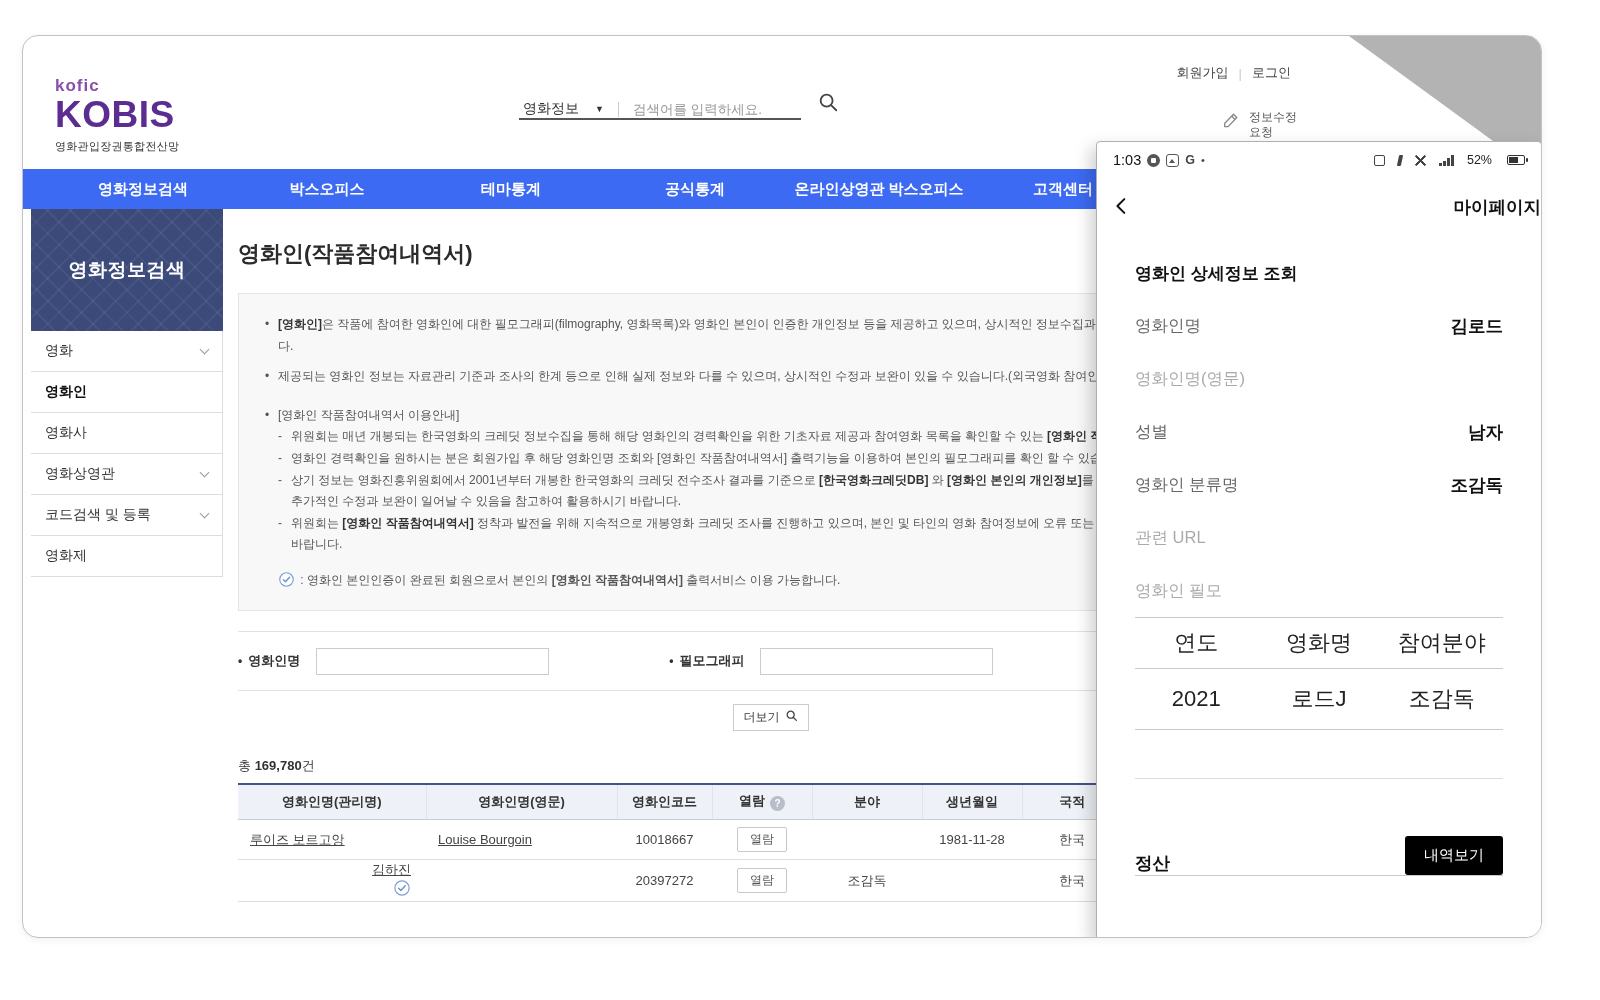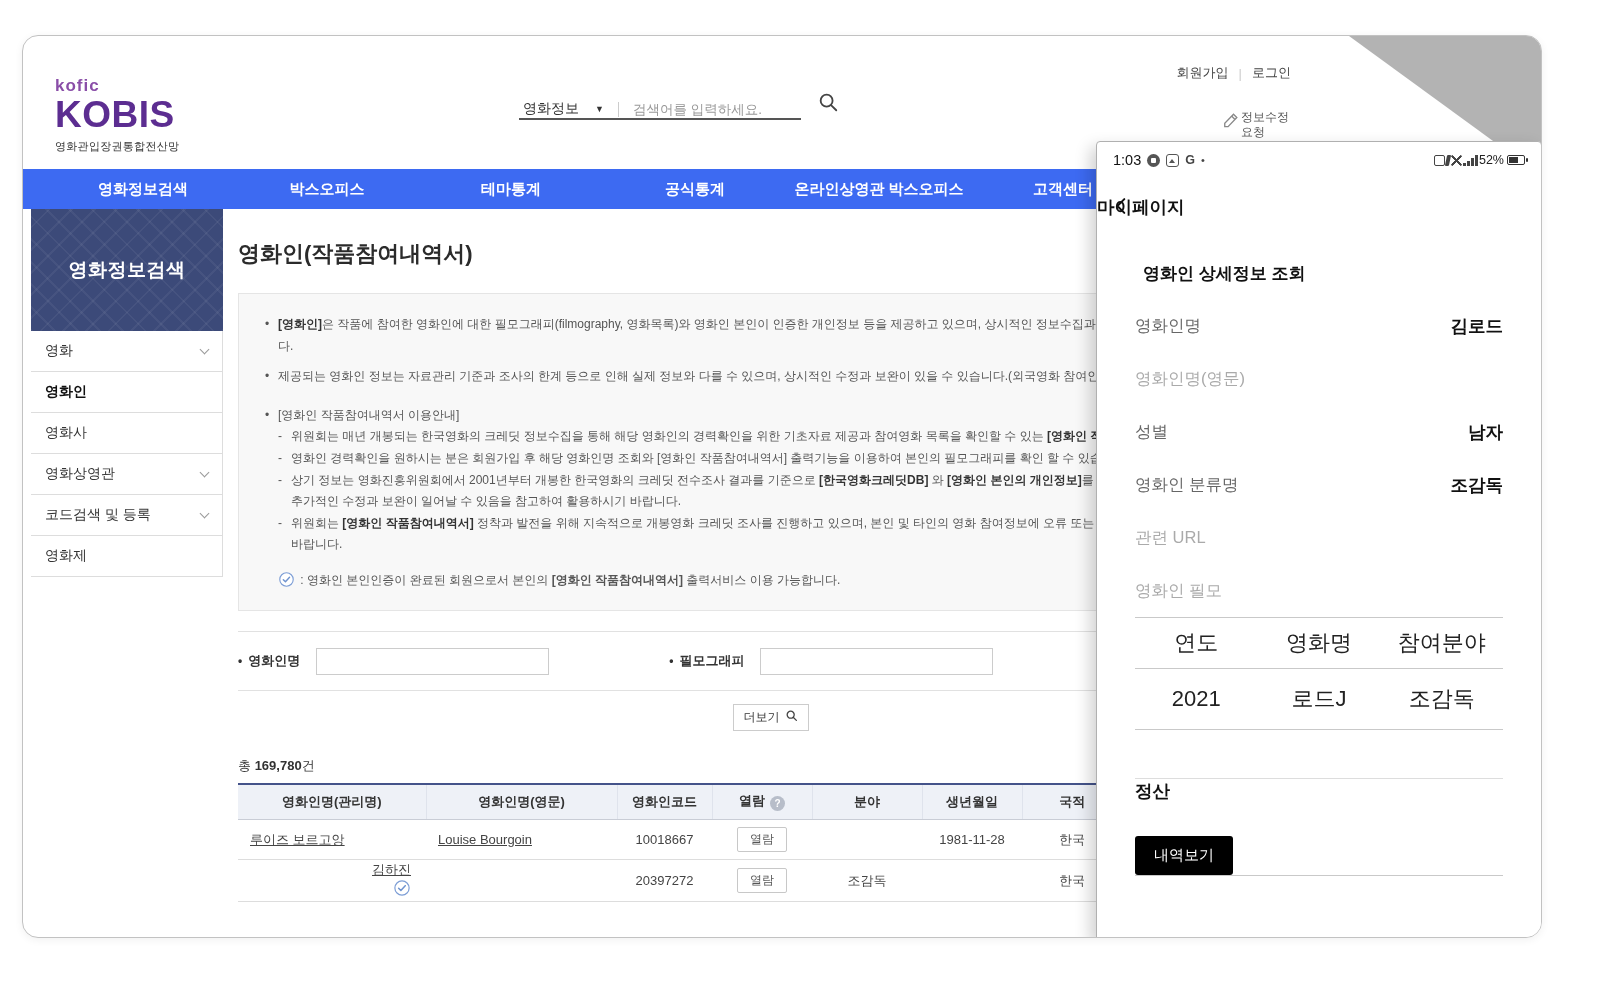--- a/index.html
+++ b/index.html
@@ -29,21 +29,21 @@
   .search{position:absolute;left:496px;top:55px;display:flex;align-items:flex-end;gap:16px;z-index:2;}
   .search-box{width:282px;border-bottom:2px solid #555;display:flex;align-items:center;padding-bottom:0;}
   .search-cat{display:flex;align-items:center;gap:16px;padding:0 14px 0 4px;font-size:14px;color:#333;cursor:pointer;white-space:nowrap;}
   .search-cat .caret{font-size:9px;color:#333;}
   .search-vdiv{width:1px;height:15px;background:#ccc;margin-right:12px;}
   .search-input{border:none;outline:none;font-size:13.5px;color:#333;flex:1;min-width:0;background:transparent;}
   .search-input::placeholder{color:#999;}
   .search-btn{background:none;border:none;padding:0 0 4px;cursor:pointer;}
 
   
-  .info-edit{position:absolute;left:1198px;top:74px;display:flex;align-items:flex-start;
+  .info-edit{position:absolute;left:1198px;top:74px;display:flex;gap:8px;align-items:flex-start;
              font-size:12px;color:#555;line-height:1.25;cursor:pointer;z-index:2;}
 
   
   .gnb{position:absolute;left:0;top:133px;width:100%;height:40px;background:#3d6af2;
        display:flex;align-items:center;padding-left:28px;z-index:2;}
   .gnb-item{width:184px;text-align:center;color:#fff;font-size:15px;font-weight:700;cursor:pointer;white-space:nowrap;}
 
   
   .snb{position:absolute;left:8px;top:173px;width:192px;z-index:2;}
   .snb-head{height:122px;background:#3c4a79;color:#fff;font-size:19px;font-weight:700;
@@ -106,52 +106,52 @@
          overflow:hidden;z-index:5;}
   .p-status{height:36px;display:flex;justify-content:space-between;align-items:center;padding:0 16px;color:#111;}
   .psl{display:flex;align-items:center;gap:6px;}
   .ps-time{font-size:14.5px;font-weight:500;}
   .pic1{width:13px;height:13px;border-radius:50%;background:#555;position:relative;}
   .pic1::after{content:"";position:absolute;left:4px;top:4px;width:5px;height:5px;background:#fff;border-radius:1px;}
   .pic2{width:13px;height:13px;border:1.5px solid #555;border-radius:3px;position:relative;}
   .pic2::after{content:"";position:absolute;left:1.5px;top:4px;border-left:3px solid transparent;border-right:3px solid transparent;border-bottom:4px solid #555;}
   .ps-g{font-size:12.5px;font-weight:700;color:#444;}
   .ps-dot{font-size:11px;color:#444;}
-  .psr{display:flex;align-items:center;gap:1px;font-size:12.5px;color:#222;}
+  .psr{display:flex;align-items:center;gap:13px;font-size:12.5px;color:#222;}
   .sic{width:11px;height:11px;border:1.5px solid #444;border-radius:2px;}
   .sic.x{border:none;background:
       linear-gradient(45deg,transparent 42%,#444 42% 58%,transparent 58%),
       linear-gradient(-45deg,transparent 42%,#444 42% 58%,transparent 58%);}
   .sic.bt{width:4px;border-radius:1px;border:none;background:#444;transform:skewX(-12deg);}
   .sig{display:flex;align-items:flex-end;gap:1.5px;}
   .sig span{width:2.5px;background:#444;display:block;}
   .sig .s1{height:3px;} .sig .s2{height:5px;} .sig .s3{height:8px;} .sig .s4{height:11px;}
   .batt{width:18px;height:10px;border:1.5px solid #333;border-radius:2px;position:relative;margin-left:2px;}
   .batt::before{content:"";position:absolute;left:1px;top:1px;bottom:1px;width:55%;background:#333;}
   .batt::after{content:"";position:absolute;right:-4px;top:2px;width:2px;height:4px;background:#333;border-radius:1px;}
 
-  .p-header{height:58px;display:flex;align-items:center;justify-content:flex-start;position:relative;}
+  .p-header{height:58px;display:flex;align-items:center;justify-content:flex-end;position:relative;}
   .p-back{position:absolute;left:12px;top:15px;background:none;border:none;cursor:pointer;padding:2px;}
   .p-title{font-size:17.5px;font-weight:700;color:#111;}
 
   .p-body{padding:0 38px;}
-  .p-sec-title{margin:26px 8px 0;font-size:17px;font-weight:700;color:#111;}
+  .p-sec-title{margin:26px 0 0;font-size:17px;font-weight:700;color:#111;}
   .p-fields{margin-top:14px;}
   .p-field{height:53px;display:flex;align-items:center;justify-content:space-between;}
   .pf-label{font-size:16.5px;color:#666;}
   .p-field.dim .pf-label{color:#aaa;}
   .pf-value{font-size:17.5px;color:#111;font-weight:600;}
 
   .p-div{border-top:1px solid #c9c9c9;}
   .p-div.light{border-color:#ddd;}
   .pft-head{height:50px;display:flex;align-items:center;}
   .pft-row{height:60px;display:flex;align-items:center;}
   .pft-cell{flex:1;text-align:center;font-size:22px;color:#222;}
   .gap48{margin-top:48px;}
-  .p-settle{height:96px;display:flex;align-items:flex-start;justify-content:space-between;flex-direction:column;}
+  .p-settle{height:96px;display:flex;align-items:flex-end;justify-content:space-between;}
   .p-settle-label{font-size:17.5px;font-weight:700;color:#111;}
   .p-settle-btn{background:#000000;color:#fff;font-size:15px;padding:10px 19px;border:none;border-radius:3px;cursor:pointer;}
 </style>
 </head>
 <body>
 
 <div class="stage">
   <div class="card">
 
     <div class="corner-tri"></div>

